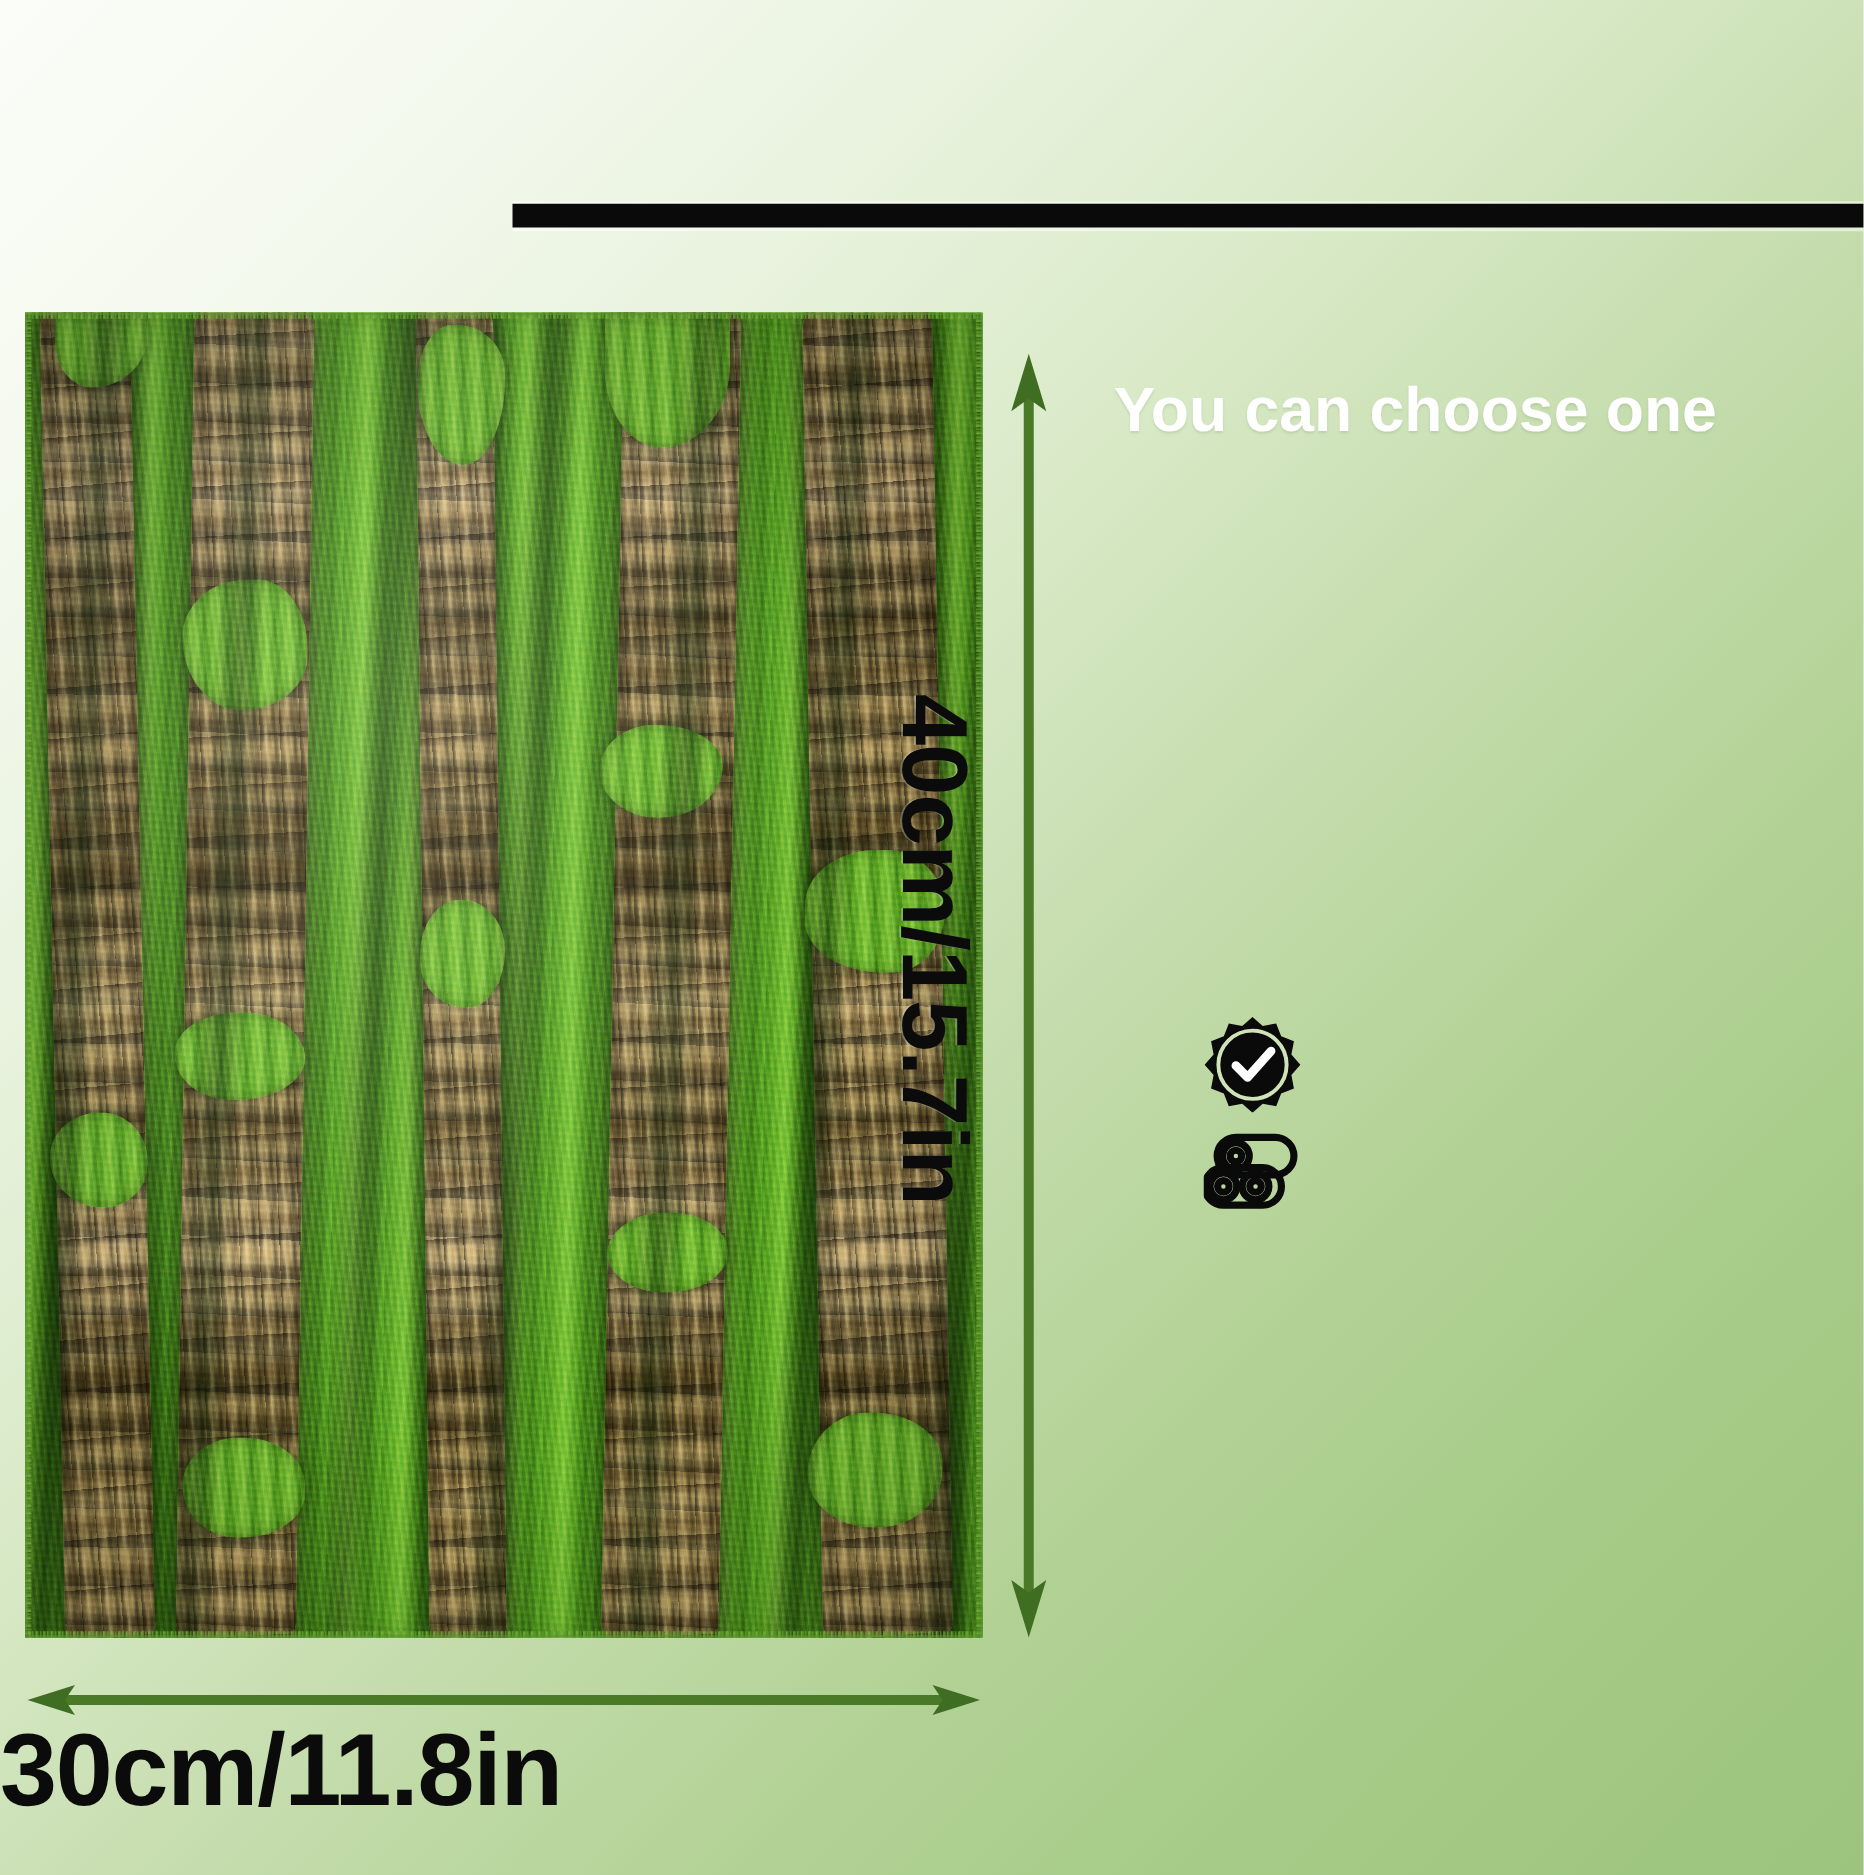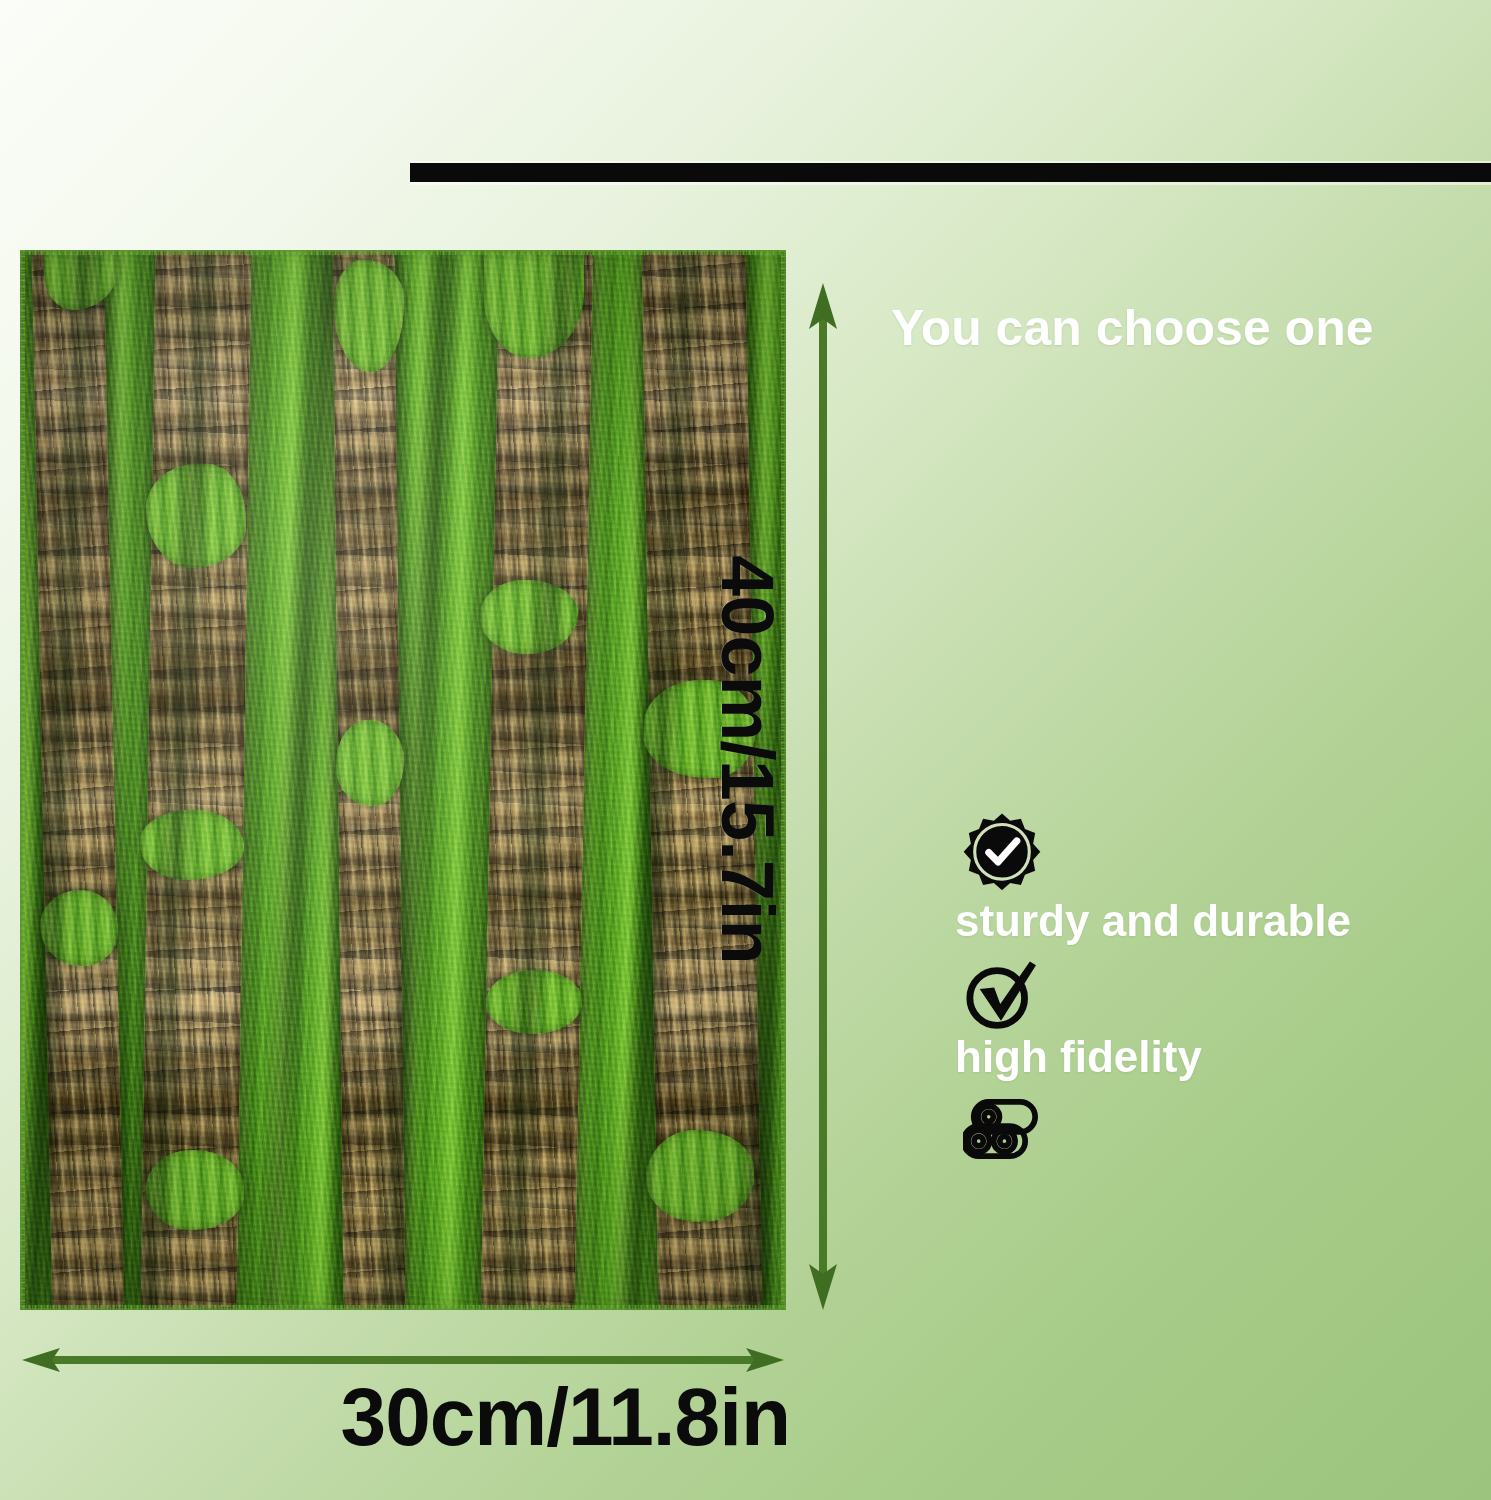--- a/index.html
+++ b/index.html
@@ -219,21 +219,21 @@
     top: 1348px;
     width: 762px;
     height: 24px;
   }
   #dim-horizontal svg { display: block; }
   #dim-h-label {
     position: absolute;
     left: 0px;
     top: 1370px;
     width: 790px;
-    text-align: right;
+    text-align: left;
     font-size: 82px;
     font-weight: 700;
     color: #0b0b0b;
     letter-spacing: -1px;
     white-space: nowrap;
   }
 
   
   #intro-copy {
     position: absolute;
@@ -345,33 +345,23 @@
       <span class="ficon">
         <svg width="78" height="78" viewBox="0 0 100 100" xmlns="http://www.w3.org/2000/svg">
           <path fill="#0a0a0a" d="M50 2 L60.5 11.2 L74.3 8.6 L79.4 21.7 L92.5 26.8 L89.9 40.6
             L99.1 51.1 L89.9 61.6 L92.5 75.4 L79.4 80.5 L74.3 93.6 L60.5 91 L50 100.2
             L39.5 91 L25.7 93.6 L20.6 80.5 L7.5 75.4 L10.1 61.6 L0.9 51.1 L10.1 40.6
             L7.5 26.8 L20.6 21.7 L25.7 8.6 L39.5 11.2 Z"></path>
           <circle cx="50" cy="51" r="35" fill="none" stroke="#cfe2b8" stroke-width="4"></circle>
           <path d="M33 52 L45 64 L69 37" fill="none" stroke="#ffffff" stroke-width="9" stroke-linecap="round" stroke-linejoin="round"></path>
         </svg>
       </span>
-      <span class="flabel">sturdy and durable</span>
     </div>
 
 
-    <div class="feature f3 compact">
-      <span class="ficon">
-        <svg width="76" height="70" viewBox="0 0 100 92" xmlns="http://www.w3.org/2000/svg">
-          <circle cx="45" cy="50" r="36" fill="none" stroke="#0a0a0a" stroke-width="9"></circle>
-          <path fill="#0a0a0a" d="M22 38 L41 36 L49 58 L88 2 L96 7 L50 80 Z"></path>
-        </svg>
-      </span>
-      <span class="flabel">high fidelity</span>
-    </div>
 
     <div class="feature f4 compact">
       <span class="ficon">
         <svg width="80" height="66" viewBox="0 0 112 92" xmlns="http://www.w3.org/2000/svg">
           <g fill="none" stroke="#0a0a0a" stroke-width="8" stroke-linejoin="round">
             <path d="M36 8 L80 8 A21 21 0 0 1 80 50 L36 50 A21 21 0 0 1 36 8 Z"></path>
             <path d="M22 42 L66 42 A21 21 0 0 1 66 84 L22 84 A21 21 0 0 1 22 42 Z"></path>
             <circle cx="36" cy="29" r="15"></circle>
             <circle cx="22" cy="63" r="15"></circle>
             <circle cx="58" cy="63" r="15"></circle>

